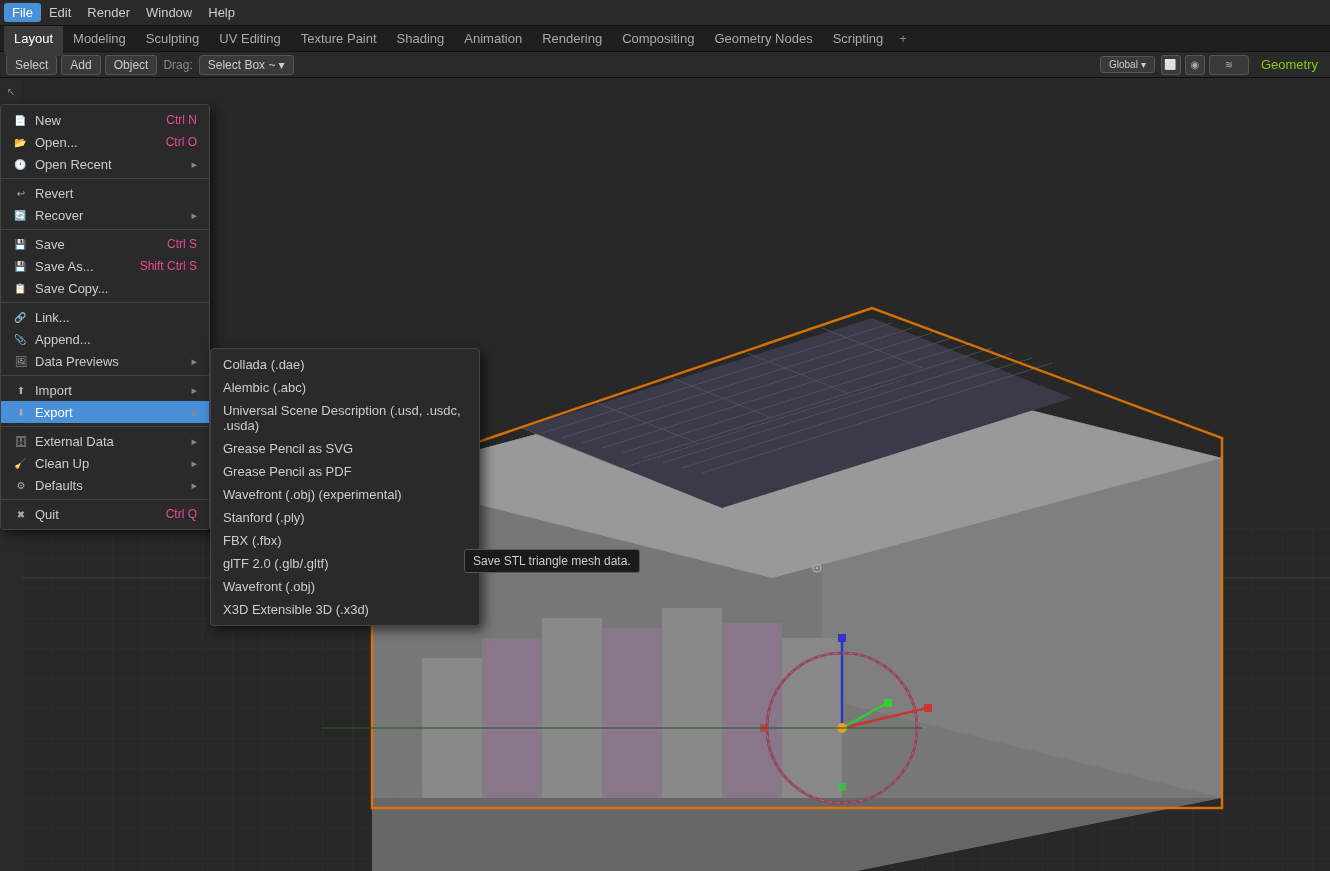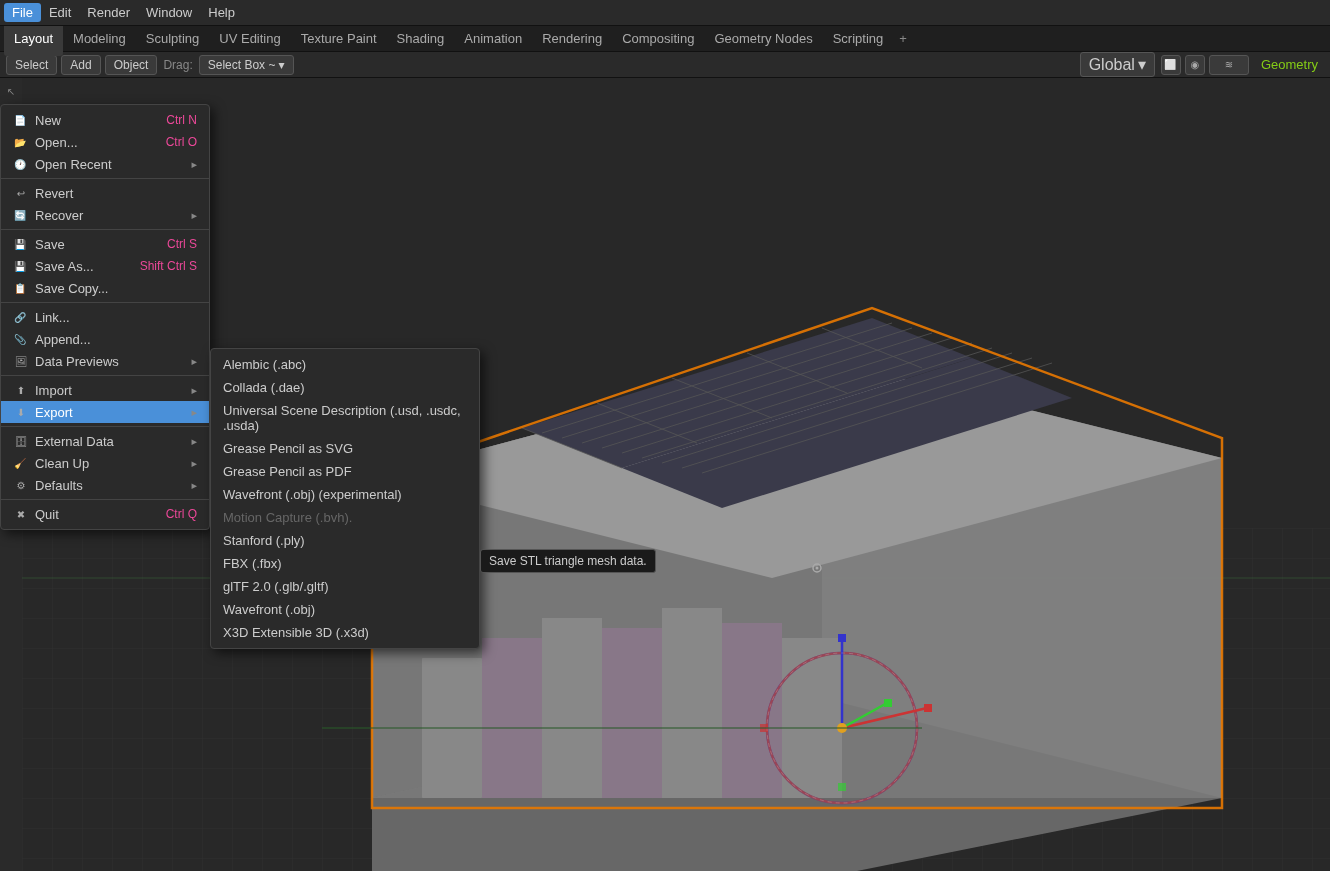--- a/index.html
+++ b/index.html
@@ -119,21 +119,21 @@
     }
     .global-btn {
       display: flex;
       align-items: center;
       gap: 3px;
       padding: 2px 8px;
       background: #3a3a3a;
       border: 1px solid #555;
       border-radius: 3px;
       color: #ccc;
-      font-size: 16px;
+      font-size: 10px;
       cursor: pointer;
     }
 
     
     .viewport-area {
       position: relative;
       width: 100%;
       height: calc(871px - 26px - 26px - 26px);
       background: #222;
       overflow: hidden;
@@ -237,21 +237,21 @@
       padding: 4px 0;
       box-shadow: 4px 4px 12px rgba(0,0,0,0.6);
     }
     .export-submenu .menu-entry {
       padding: 4px 12px;
     }
 
     
     .tooltip {
       position: absolute;
-      left: 480px;
+      left: 464px;
       top: 471px;
       background: #1a1a1a;
       border: 1px solid #555;
       border-radius: 3px;
       padding: 4px 8px;
       font-size: 12px;
       color: #ccc;
       z-index: 300;
       white-space: nowrap;
     }
@@ -558,39 +558,36 @@
         <span>Quit</span>
       </div>
       <span class="shortcut">Ctrl Q</span>
     </div>
 
   </div>
 
   <div class="export-submenu">
 
     <div class="menu-entry">
+      <span>Collada (.dae)</span>
+    </div>
+    <div class="menu-entry">
       <span>Alembic (.abc)</span>
     </div>
     <div class="menu-entry">
-      <span>Collada (.dae)</span>
-    </div>
-    <div class="menu-entry">
       <span>Universal Scene Description (.usd, .usdc, .usda)</span>
     </div>
     <div class="menu-entry">
       <span>Grease Pencil as SVG</span>
     </div>
     <div class="menu-entry">
       <span>Grease Pencil as PDF</span>
     </div>
     <div class="menu-entry">
       <span>Wavefront (.obj) (experimental)</span>
-    </div>
-    <div class="menu-entry disabled">
-      <span>Motion Capture (.bvh).</span>
     </div>
     <div class="menu-entry">
       <span>Stanford (.ply)</span>
     </div>
     <div class="menu-entry">
       <span>FBX (.fbx)</span>
     </div>
     <div class="menu-entry">
       <span>glTF 2.0 (.glb/.gltf)</span>
     </div>

